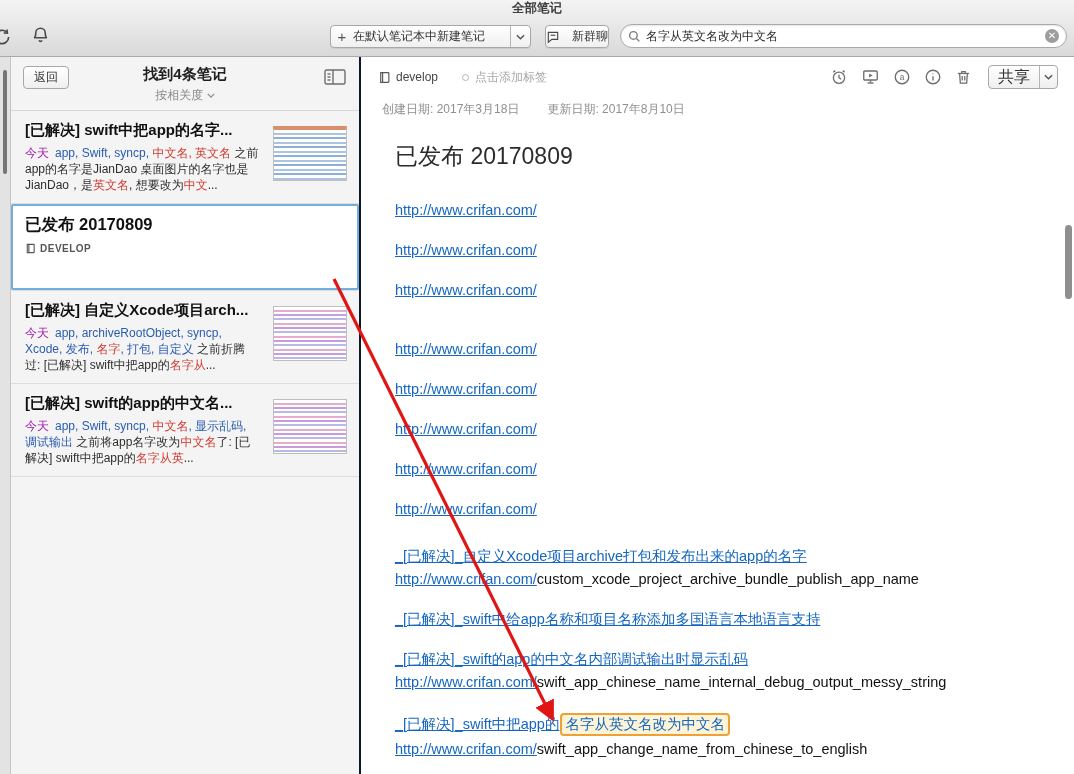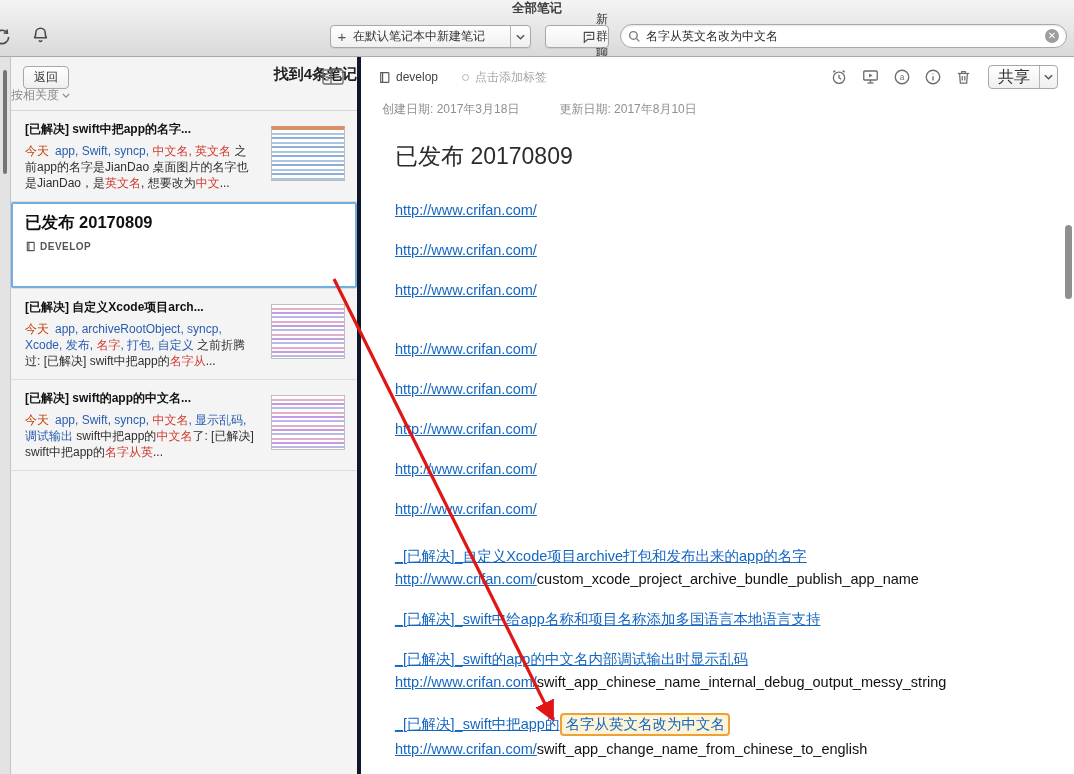--- a/index.html
+++ b/index.html
@@ -10,66 +10,66 @@
   .chrome{position:absolute;top:0;left:0;right:0;height:56px;background:linear-gradient(#f4f4f4,#d9d9d9);border-bottom:1px solid #a9a9a9;overflow:hidden;}
   .titlebar{height:18px;text-align:center;font-size:12.5px;font-weight:bold;color:#3d3d3d;line-height:17px;}
   .toolbar-row{position:absolute;top:22px;left:0;right:0;height:30px;}
   .tb-icon{position:absolute;color:#4a4a4a;cursor:default;}
   .tb-btn{position:absolute;height:23px;background:linear-gradient(#ffffff,#f0f0f0);border:1px solid #a8a8a8;border-radius:4px;box-shadow:0 1px 1px rgba(0,0,0,.08);display:flex;align-items:center;font-size:12px;color:#333;box-sizing:border-box;}
   .new-note-btn{left:330px;top:3px;width:201px;}
   .new-note-btn .plus{width:22px;text-align:center;font-size:15px;color:#555;}
   .new-note-btn .lbl{flex:1;text-align:left;white-space:nowrap;overflow:hidden;}
   .btn-sep{width:1px;align-self:stretch;background:#b5b5b5;}
   .chev-seg{width:19px;display:flex;align-items:center;justify-content:center;}
-  .new-chat-btn{left:545px;top:3px;width:64px;justify-content:flex-start;padding-left:36px;}
+  .new-chat-btn{left:545px;top:3px;width:64px;justify-content:space-between;}
   .search-field{position:absolute;left:620px;top:2px;width:447px;height:24px;box-sizing:border-box;background:#fff;border:1px solid #a9a9a9;border-radius:13px;box-shadow:inset 0 1px 2px rgba(0,0,0,.1);display:flex;align-items:center;padding:0 7px;}
   .search-field .stext{flex:1;font-size:12px;color:#2b2b2b;margin-left:5px;white-space:nowrap;overflow:hidden;}
   .clear-btn{width:14px;height:14px;border-radius:50%;background:#9d9d9d;color:#fff;font-size:10px;line-height:14px;text-align:center;font-weight:bold;cursor:default;}
 
   
   .main{position:absolute;top:57px;left:0;right:0;bottom:0;display:flex;}
   .edge-strip{width:10px;background:#e3e3e3;border-right:1px solid #c5c5c5;position:relative;flex:none;}
   .edge-thumb{position:absolute;top:13px;left:3px;width:4px;height:104px;background:#757575;border-radius:2px;}
 
   
-  .note-list{width:350px;flex:none;background:#f4f4f4;border-right:4px solid #0f172a;display:flex;flex-direction:column;box-sizing:border-box;}
+  .note-list{width:350px;flex:none;background:#f4f4f4;border-right:2px solid #0f172a;display:flex;flex-direction:column;box-sizing:border-box;}
   .list-header{position:relative;height:53px;border-bottom:1px solid #d8d8d8;flex:none;}
   .back-btn{position:absolute;left:12px;top:9px;height:21px;padding:0 10px;background:linear-gradient(#fff,#efefef);border:1px solid #a8a8a8;border-radius:4px;font-size:12px;color:#333;display:flex;align-items:center;}
-  .count-label{text-align:right;font-size:15px;font-weight:bold;color:#1f1f1f;padding-top:8px;}
-  .sort-row{text-align:left;font-size:12px;color:#8b8b8b;margin-top:3px;}
+  .count-label{text-align:center;font-size:15px;font-weight:bold;color:#1f1f1f;padding-top:8px;}
+  .sort-row{text-align:center;font-size:12px;color:#8b8b8b;margin-top:3px;}
   .view-toggle{position:absolute;right:13px;top:12px;}
   .notes{flex:1;overflow:hidden;}
   .note-item{position:relative;padding:10px 14px;border-bottom:1px solid #dedede;min-height:66px;box-sizing:content-box;cursor:default;}
   .note-item.has-thumb{padding-right:100px;}
-  .n-title{font-size:12px;font-weight:bold;color:#111;margin-bottom:5px;white-space:nowrap;overflow:hidden;}
+  .n-title{font-size:15px;font-weight:bold;color:#111;margin-bottom:5px;white-space:nowrap;overflow:hidden;}
   .note-item.selected{background:#fff;box-shadow:inset 0 0 0 2px #74aede;border-radius:2px;}
   .note-item.selected .n-title{font-size:16.5px;}
   .n-snippet{font-size:12px;line-height:16px;color:#2e2e2e;}
-  .n-date{color:#c2410c;margin-right:6px;}
+  .n-date{color:#a21caf;margin-right:6px;}
   .seg.tag{color:#2a5db0;}
   .seg.match{color:#cf3a30;}
   .seg.plain{color:#2e2e2e;}
   .seg.linktext{color:#2a5db0;}
   .thumb{position:absolute;right:12px;top:15px;width:74px;height:55px;background:#fff;border:1px solid #bfbfbf;box-sizing:border-box;}
   .thumb-web{background:repeating-linear-gradient(to bottom,#ffffff 0 3px,#aac4e2 3px 5px,#ffffff 5px 7px,#8fb0d6 7px 9px);border-top:4px solid #d9906a;}
   .thumb-code{background:repeating-linear-gradient(to bottom,#ffffff 0 3px,#e2aecb 3px 5px,#ffffff 5px 7px,#c79bdf 7px 9px,#ffffff 9px 11px,#b9b9e8 11px 13px);}
   .notebook-row{margin-top:7px;display:flex;align-items:center;gap:4px;font-size:10px;font-weight:bold;letter-spacing:.5px;color:#555;}
 
   
   .content-pane{flex:1;background:#fff;position:relative;overflow:hidden;}
   .note-header{height:40px;display:flex;align-items:center;padding:0 16px 0 17px;}
   .nb-chip{display:flex;align-items:center;gap:5px;font-size:12px;color:#454545;}
   .tag-hint{display:flex;align-items:center;gap:6px;margin-left:24px;font-size:12px;color:#a6a6a6;}
   .tag-dot{width:5px;height:5px;border-radius:50%;border:1px solid #b5b5b5;}
   .hdr-spacer{flex:1;}
   .hdr-icons{display:flex;align-items:center;gap:13px;color:#6e6e6e;}
   .share-btn{margin-left:16px;height:22px;background:linear-gradient(#fff,#efefef);border:1px solid #a8a8a8;border-radius:4px;display:flex;align-items:center;font-size:16px;color:#333;}
   .share-btn .slbl{padding:0 9px;}
   .share-btn .chev-seg{width:17px;}
-  .meta-row{padding:4px 16px 0 21px;font-size:12px;color:#8f8f8f;display:flex;gap:40px;}
+  .meta-row{padding:4px 16px 0 21px;font-size:12px;color:#8f8f8f;display:flex;gap:28px;}
   .note-body{padding:17px 40px 0 34px;}
   .note-title{font-size:23px;font-weight:400;color:#2b2b2b;margin:6px 0 0;}
   .links{margin-top:29px;}
   .linkrow{margin-bottom:21px;font-size:14.5px;line-height:19px;}
   .linkrow.extra-gap{margin-top:40px;}
   a.link{color:#1566c0;text-decoration:underline;cursor:pointer;}
   .articles{margin-top:28px;}
   .article{margin-bottom:21px;font-size:14.5px;line-height:19px;}
   .article .a-title{display:block;margin-bottom:4px;}
   .url-rest{color:#111;}
@@ -194,21 +194,21 @@
             <span class="n-date">今天</span><span class="seg tag">app, archiveRootObject, syncp, Xcode, 发布, </span><span class="seg match">名字</span><span class="seg tag">, 打包, 自定义</span>
             <span class="seg plain">  之前折腾过:   [已解决]  swift中把app的</span><span class="seg match">名字从</span><span class="seg plain">...</span>
           </div>
           <div class="thumb thumb-code"></div>
         </div>
 
         <div class="note-item has-thumb">
           <div class="n-title">[已解决]  swift的app的中文名...</div>
           <div class="n-snippet">
             <span class="n-date">今天</span><span class="seg tag">app, Swift, syncp, </span><span class="seg match">中文名</span><span class="seg tag">, 显示乱码, 调试输出</span>
-            <span class="seg plain">  swift中把app的</span><span class="seg match">中文名</span><span class="seg plain">了:   [已解决]  swift中把app的</span><span class="seg match">名字从英</span><span class="seg plain">...</span>
+            <span class="seg plain">  之前将app名字改为</span><span class="seg match">中文名</span><span class="seg plain">了:   [已解决]  swift中把app的</span><span class="seg match">名字从英</span><span class="seg plain">...</span>
           </div>
           <div class="thumb thumb-code"></div>
         </div>
 
       </div>
     </div>
 
     <div class="content-pane">
 
       <div class="note-header">

